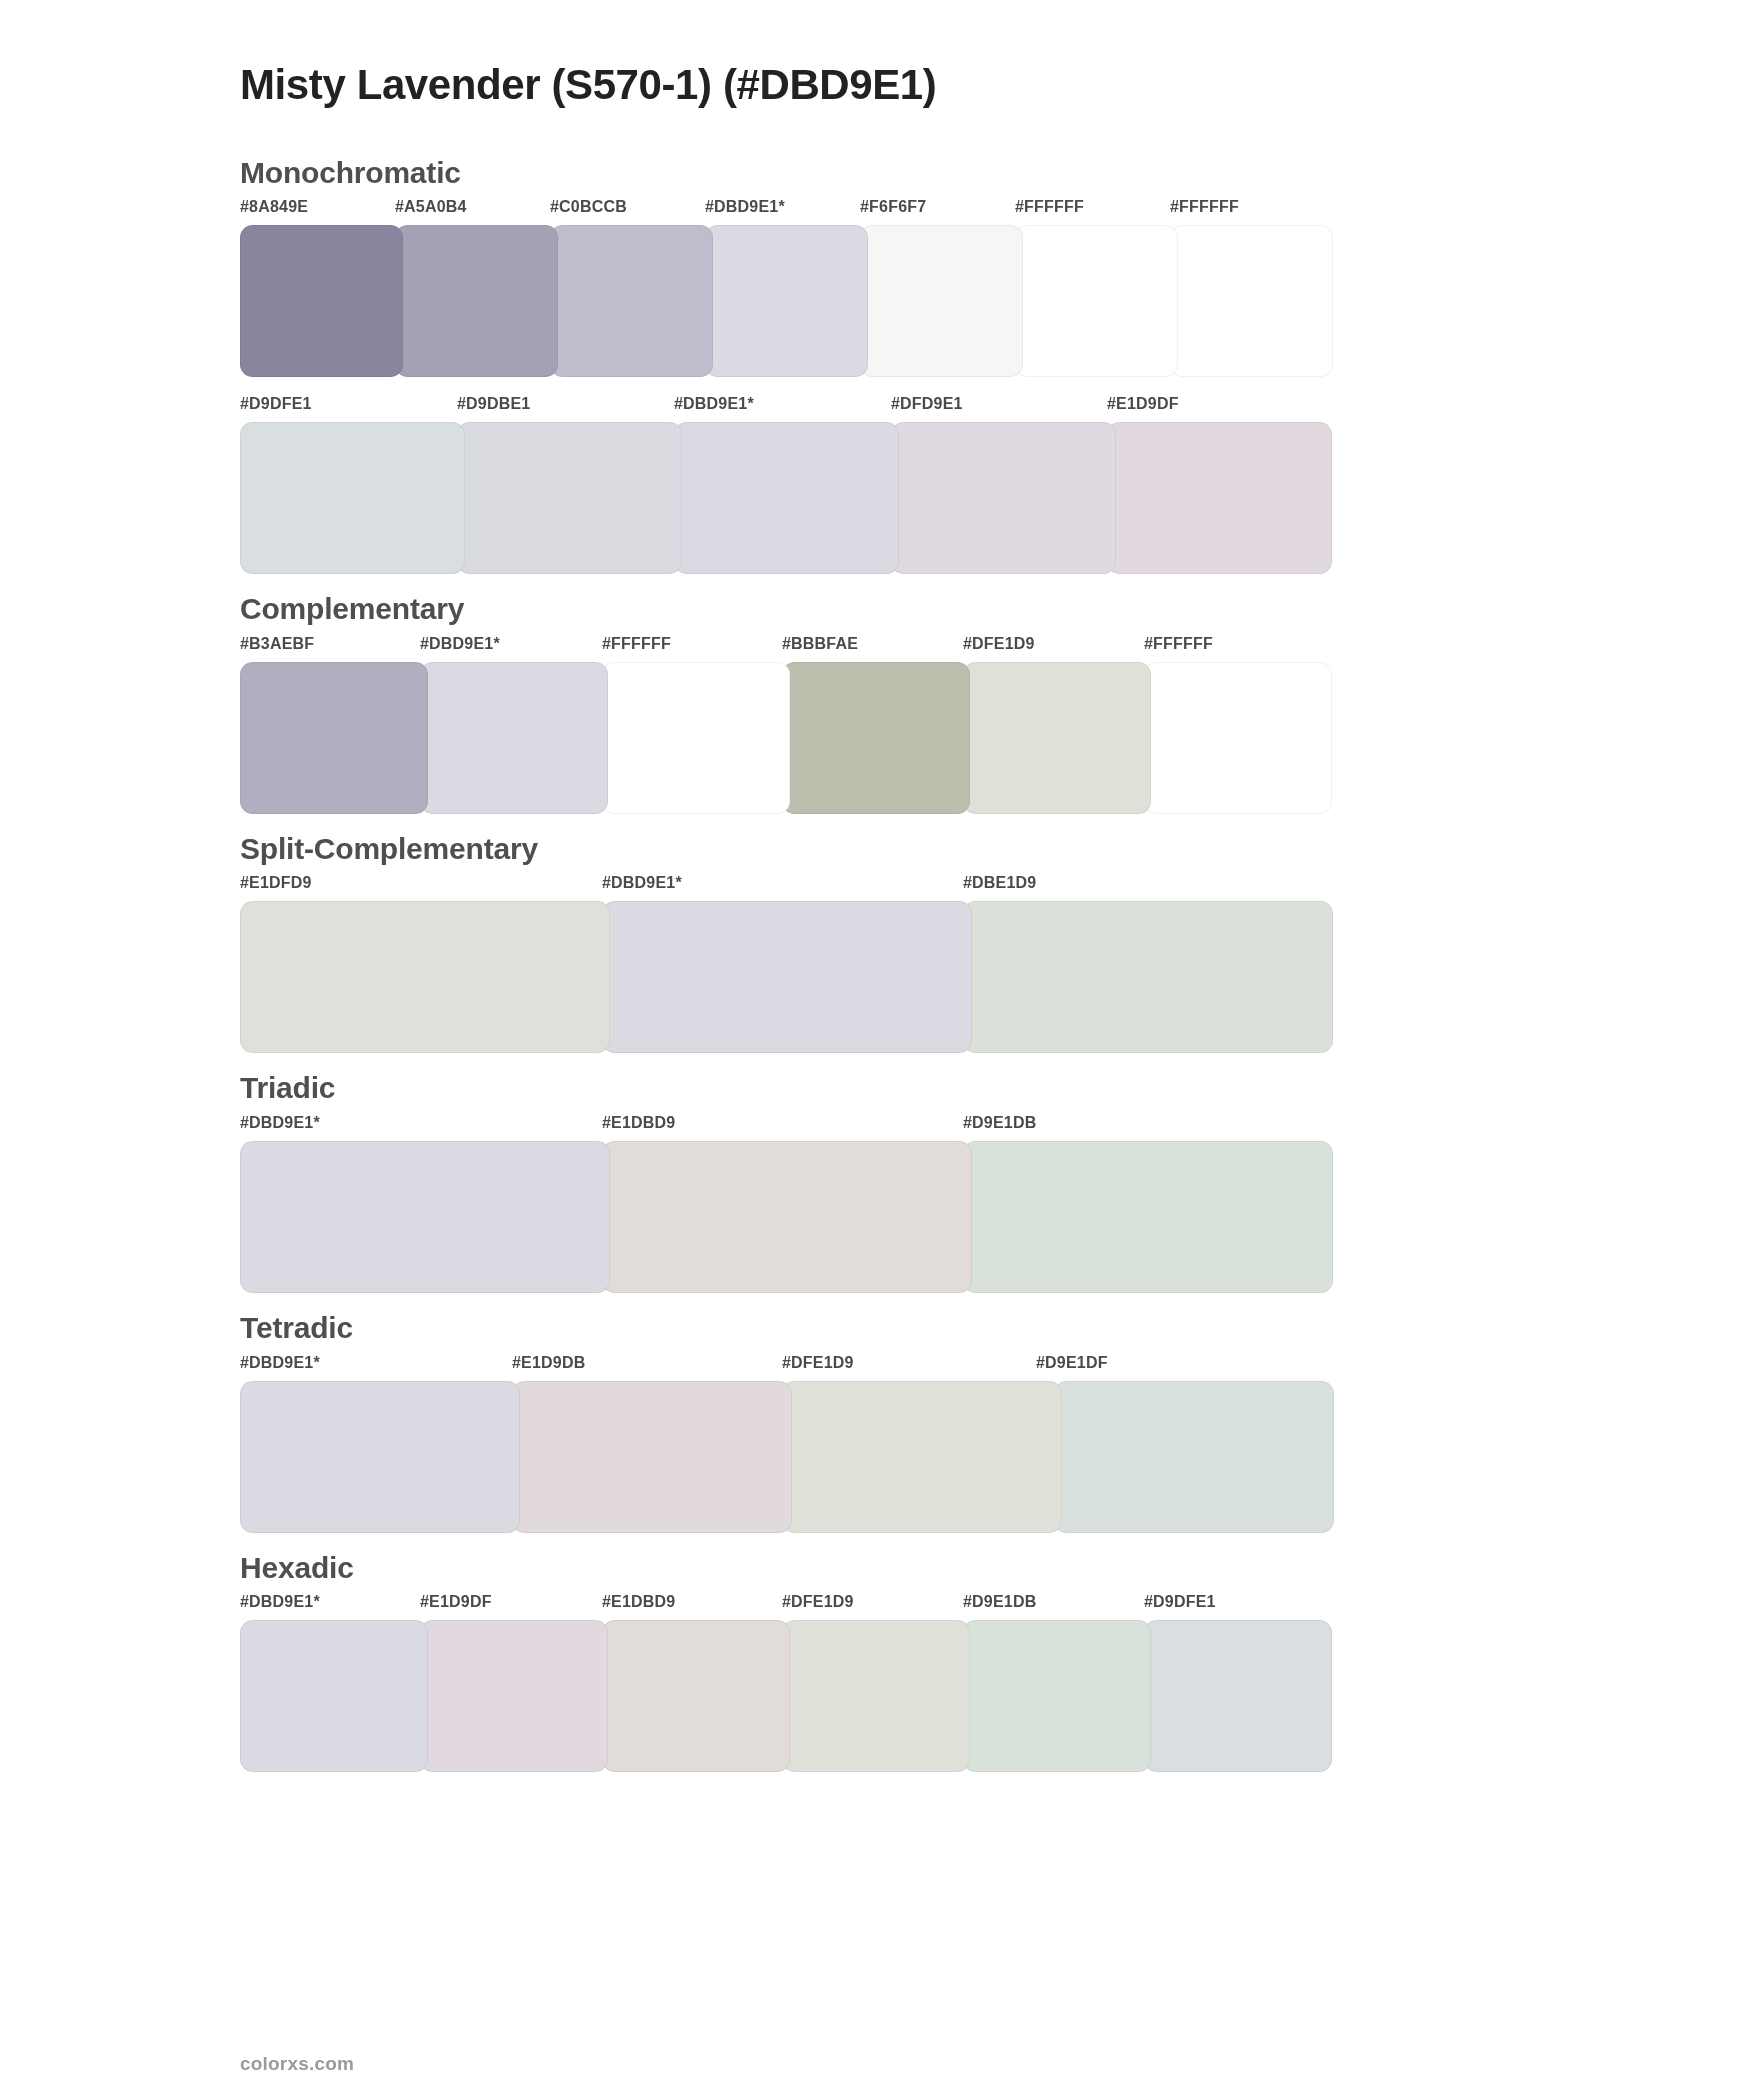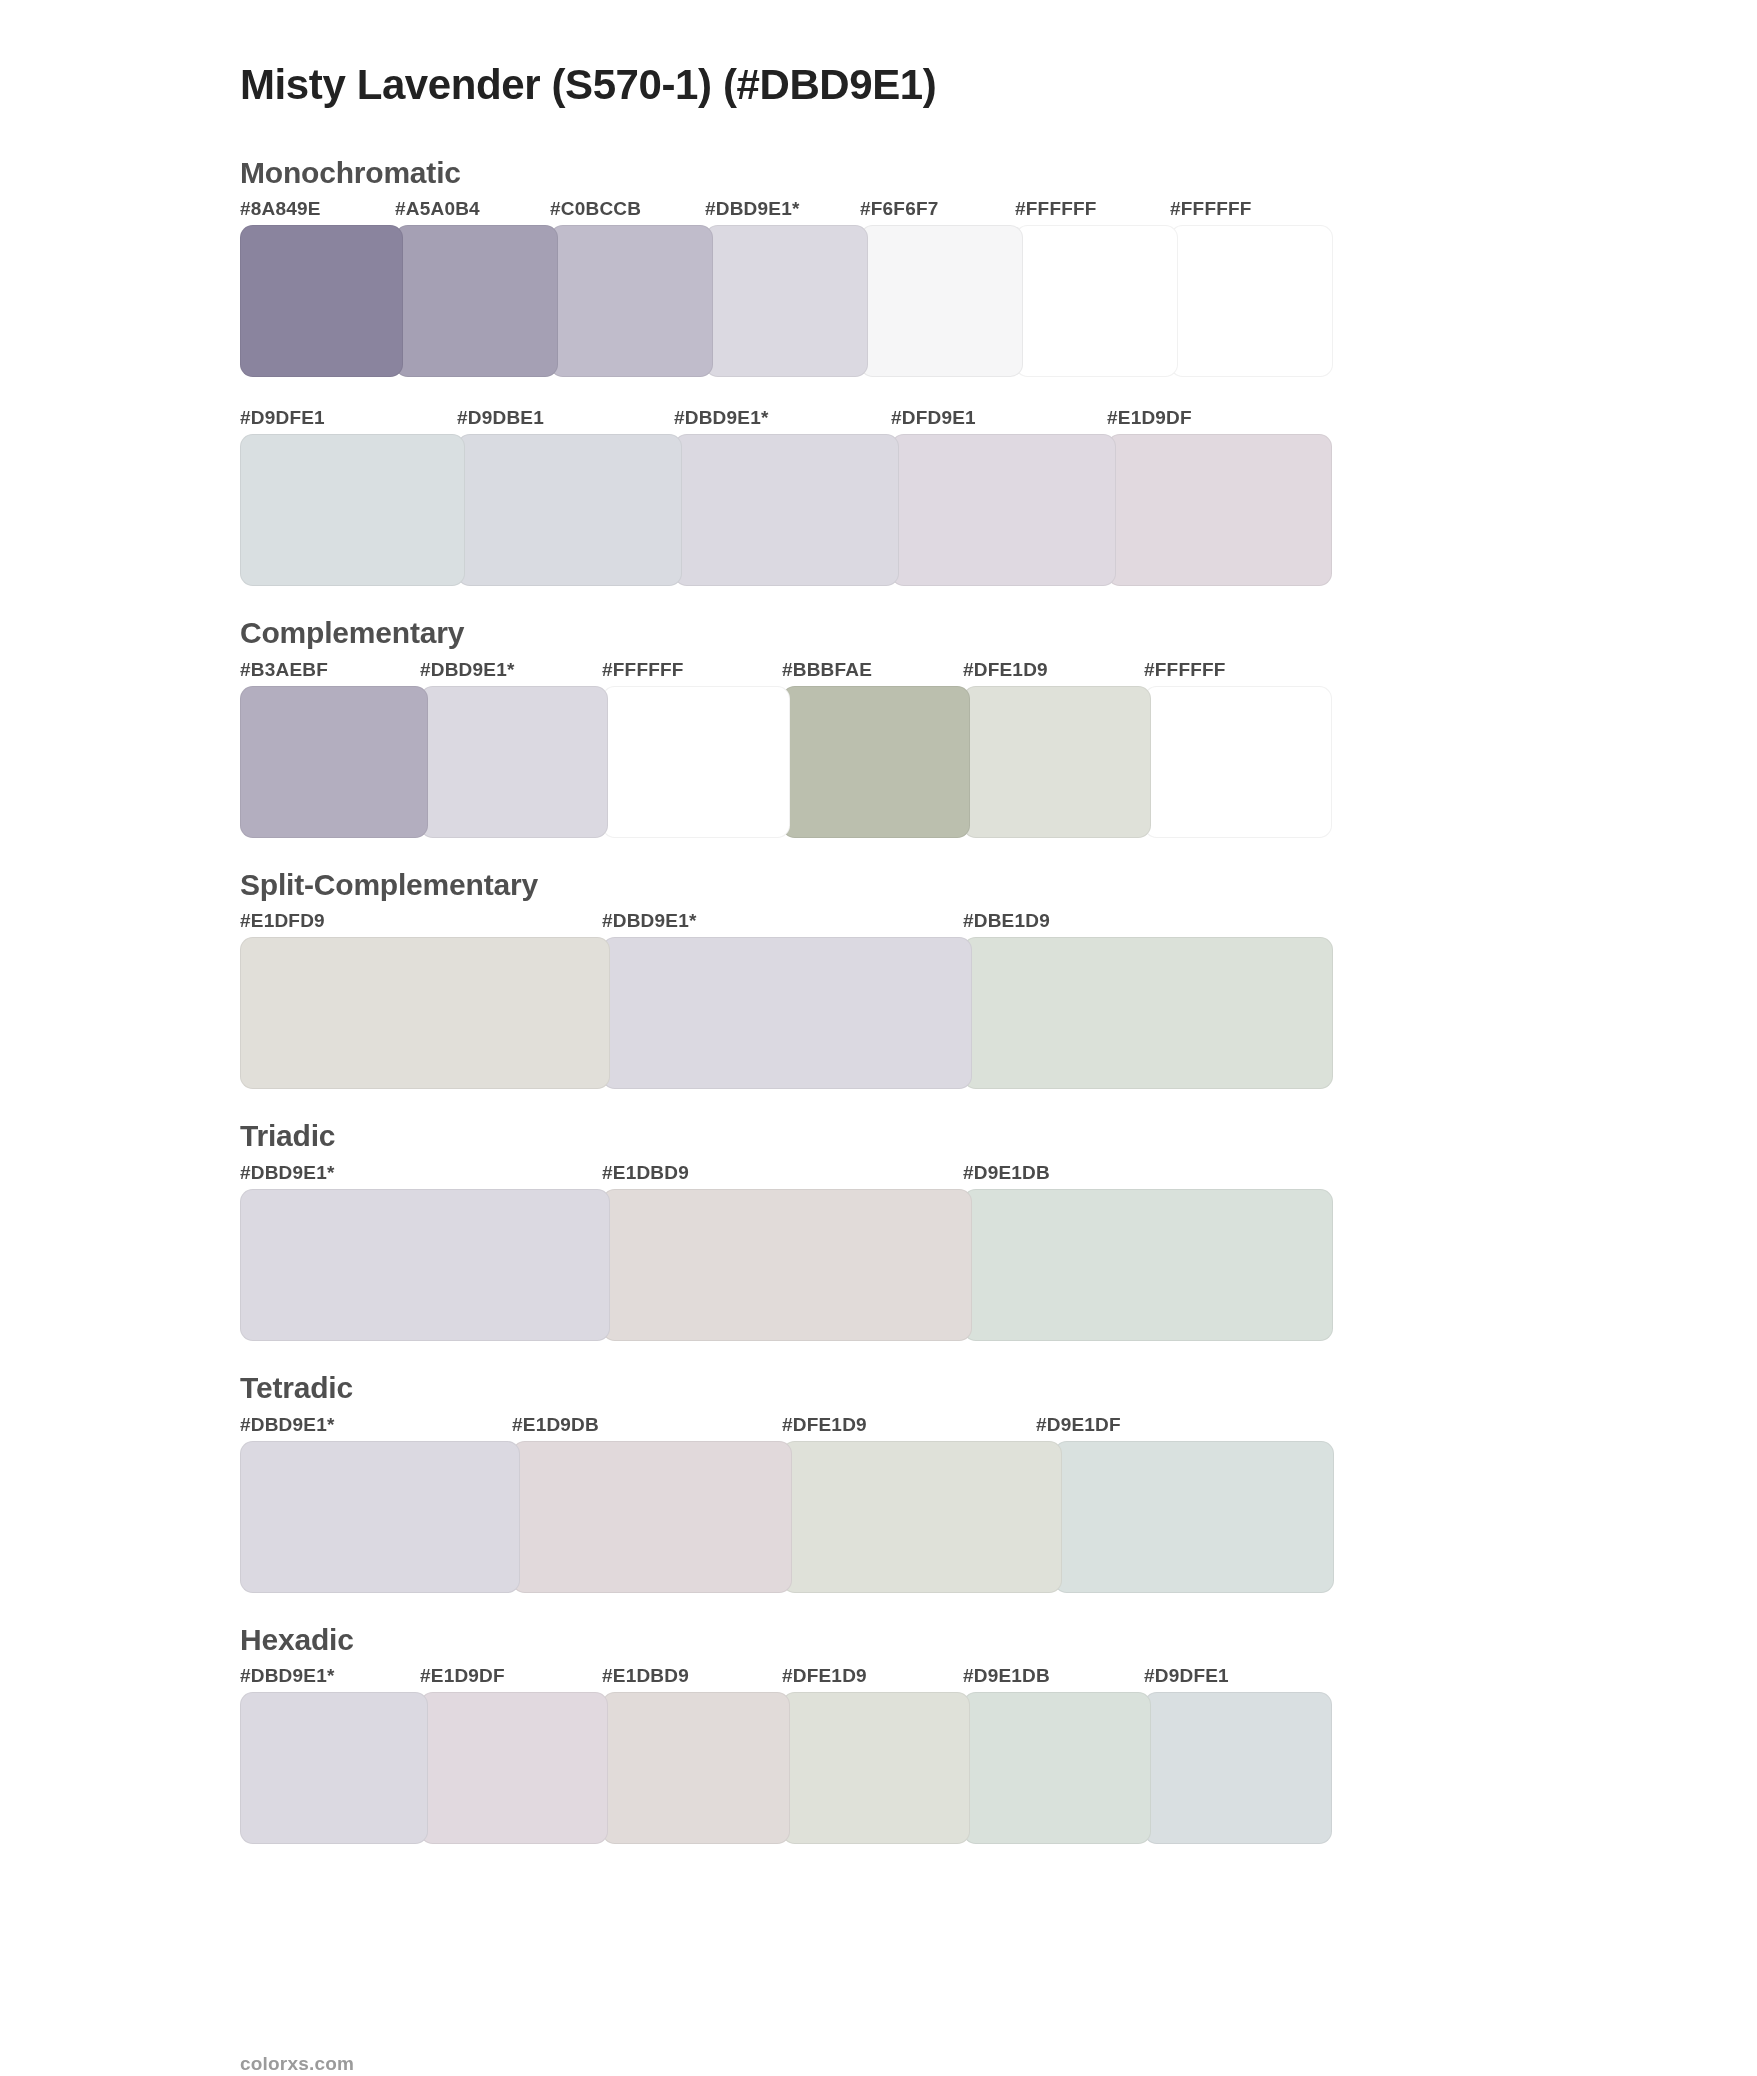--- a/index.html
+++ b/index.html
@@ -42,39 +42,39 @@
     line-height: 1.2;
     margin: 17.6px 0 0 0;
   }
 
   .sections {
     margin-top: 46px;
   }
   .section {
     position: relative;
     padding-left: 240px;
-    margin-bottom: 30px;
+    margin-bottom: 18px;
   }
   .section-title {
     font-size: 30px;
     font-weight: bold;
     color: #4f4f4f;
     letter-spacing: -0.2px;
     margin: 0 0 9.6px 0;
     line-height: 1.1;
   }
   .labels {
     position: relative;
     height: 27px;
     width: 1085px;
   }
   .label {
     position: absolute;
     top: 0;
-    font-size: 19px;
+    font-size: 16px;
     font-weight: bold;
     color: #4a4a4a;
     letter-spacing: 0.2px;
     white-space: nowrap;
   }
   .swatches {
     position: relative;
     width: 1085px;
     height: 152px;
   }

